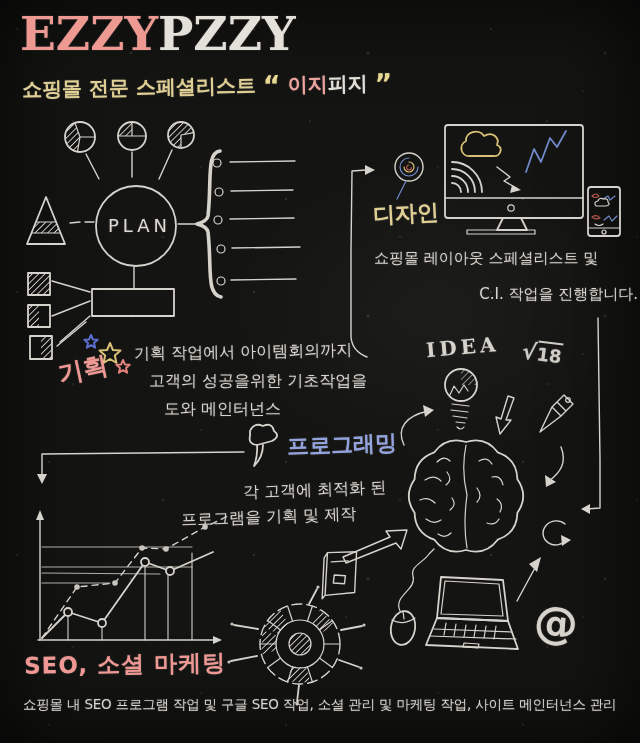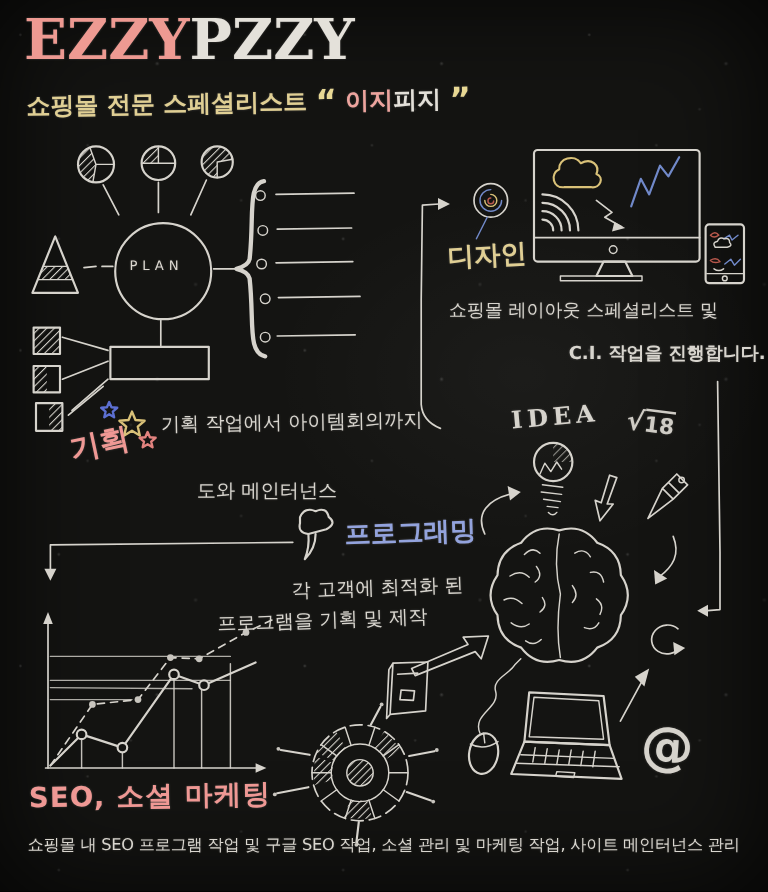--- a/index.html
+++ b/index.html
@@ -38,24 +38,24 @@
   svg .dk{fill:#141412}
   .t{position:absolute;color:#d8d5ce;line-height:1.12;white-space:nowrap;
      text-shadow:0 0 2px rgba(240,238,230,.22);}
   #logo{left:20px;top:8px;font-family:"DejaVu Serif",serif;font-weight:700;font-size:47px;letter-spacing:0;}
   #logo .p1{color:#ee9a92}
   #logo .p2{color:#e4e1da}
   #subtitle{left:22px;top:72px;font-size:20px;font-weight:700;color:#e0cf94;transform:rotate(-1deg);}
   #subtitle .q{color:#e8d894;font-size:27px;vertical-align:-3px;}
   #subtitle .b1{color:#eda49e}
   #subtitle .b2{color:#e3e0d9}
-  #plan-label{left:108px;top:216px;font-size:11px;letter-spacing:4px;color:#ddd9d2;}
+  #plan-label{left:108px;top:216px;font-size:18px;letter-spacing:4px;color:#ddd9d2;}
   #design-title{left:373px;top:202px;font-size:22px;font-weight:700;color:#e0cf94;transform:rotate(-3deg);}
   #design-line1{left:374px;top:250px;font-size:15px;}
-  #design-line2{left:450px;top:286px;width:188px;text-align:right;font-size:15px;font-weight:bold;}
+  #design-line2{left:450px;top:286px;width:188px;text-align:right;font-size:15px;}
   #planning-title{left:58px;top:356px;font-size:25px;font-weight:700;color:#ef9894;transform:rotate(-12deg);}
   #planning-line1{left:134px;top:343px;font-size:16px;transform:rotate(-1deg);}
   #planning-line2{left:149px;top:372px;font-size:16px;}
   #planning-line3{left:164px;top:400px;font-size:16px;}
   #programming-title{left:287px;top:433px;font-size:22px;font-weight:700;color:#93a3dd;transform:rotate(-2deg);}
   #programming-line1{left:243px;top:481px;font-size:16px;transform:rotate(-2deg);}
   #programming-line2{left:181px;top:508px;font-size:16px;transform:rotate(-2deg);}
   #idea-label{left:426px;top:336px;font-family:"DejaVu Serif",serif;font-weight:700;font-size:20px;letter-spacing:4px;transform:rotate(-5deg);color:#d6d3cc;}
   #sqrt{left:522px;top:342px;font-size:18px;font-weight:700;transform:rotate(7deg);color:#cfccc5;}
   #sqrt .rad{font-size:22px}
@@ -297,20 +297,21 @@
 </div>
 
 <div class="t" id="plan-label">PLAN</div>
 
 <div class="t" id="design-title">디자인</div>
 <div class="t" id="design-line1">쇼핑몰 레이아웃 스페셜리스트 및</div>
 <div class="t" id="design-line2">C.I. 작업을 진행합니다.</div>
 
 <div class="t" id="planning-title">기획</div>
 <div class="t" id="planning-line1">기획 작업에서 아이템회의까지</div>
+<div class="t" id="planning-line2">고객의 성공을위한 기초작업을</div>
 <div class="t" id="planning-line3">도와 메인터넌스</div>
 
 <div class="t" id="programming-title">프로그래밍</div>
 <div class="t" id="programming-line1">각 고객에 최적화 된</div>
 <div class="t" id="programming-line2">프로그램을 기획 및 제작</div>
 
 <div class="t" id="idea-label">IDEA</div>
 <div class="t" id="sqrt">
   <span class="rad">√</span><span class="val">18</span>
 </div>

